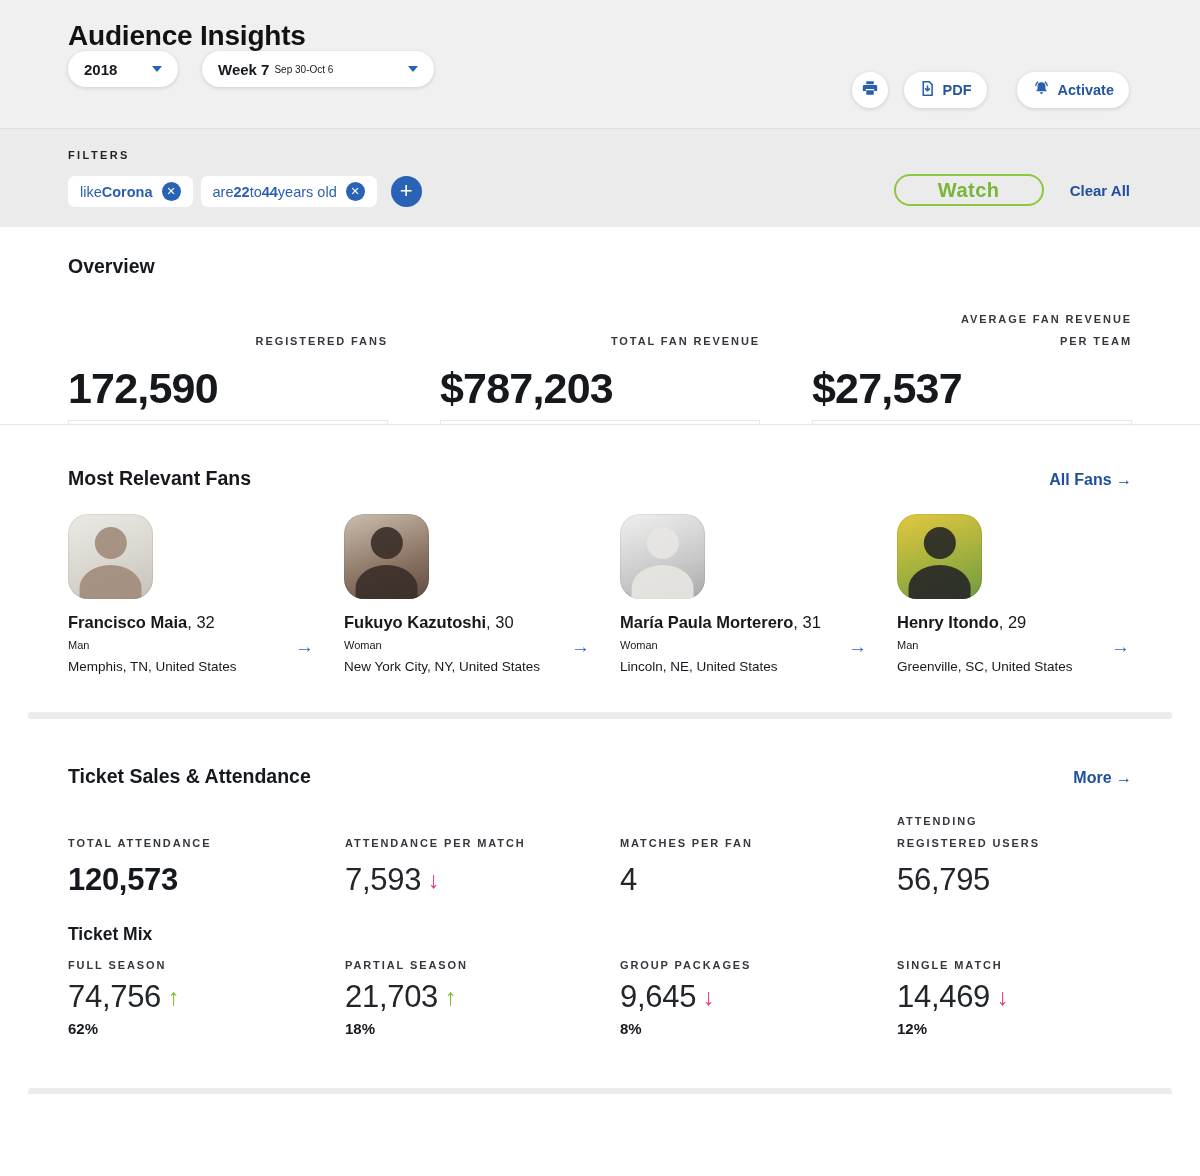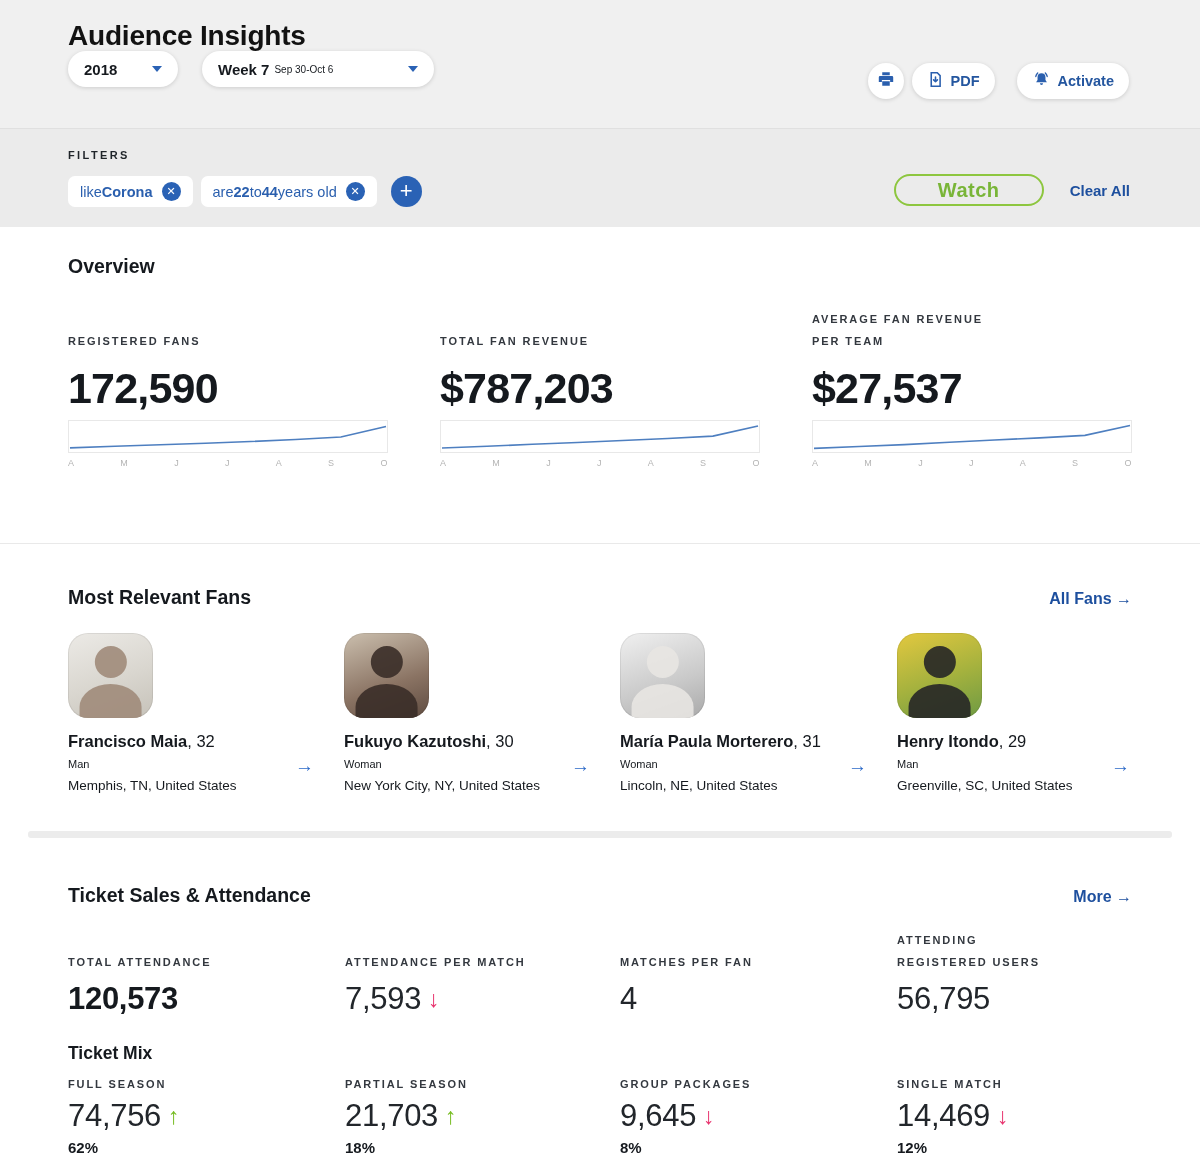--- a/index.html
+++ b/index.html
@@ -9,45 +9,45 @@
   
   .header { height:128px; background:#f0f0f0; position:relative; }
   .page-title { position:absolute; left:68px; top:20px; font-size:28px; font-weight:700; color:#121212; letter-spacing:-.2px; }
   .controls-row { position:absolute; left:68px; top:51px; display:flex; }
   .pill { background:#fff; height:36px; border-radius:18px; display:flex; align-items:center; padding:0 16px; box-shadow:0 1px 4px rgba(0,0,0,.15); cursor:pointer; }
   .pill-year { width:110px; }
   .pill-week { width:232px; margin-left:24px; }
   .pill-text-bold { font-size:15px; font-weight:700; color:#15191e; white-space:nowrap; }
   .pill-text-reg { font-size:10px; font-weight:400; color:#15191e; margin-left:5px; white-space:nowrap; }
   .caret { width:0; height:0; border-left:5.5px solid transparent; border-right:5.5px solid transparent; border-top:6.5px solid #2a62b5; margin-left:auto; }
-  .header-actions { position:absolute; right:71px; top:63px; display:flex; align-items:flex-start; }
+  .header-actions { position:absolute; right:71px; top:72px; display:flex; align-items:flex-start;gap:8px; }
   .icon-btn { width:36px; height:36px; border-radius:50%; background:#fff; box-shadow:0 1px 4px rgba(0,0,0,.15); display:flex; align-items:center; justify-content:center; cursor:pointer; }
   .hbtn { height:36px; border-radius:18px; background:#fff; box-shadow:0 1px 4px rgba(0,0,0,.15); display:flex; align-items:center; padding:0 15px; margin-left:8px; cursor:pointer; }
   .hbtn-label { font-size:14.5px; font-weight:700; color:#24569f; margin-left:7px; }
   .hbtn-activate { margin-left:22px; }
 
   
   .filters-bar { height:99px; background:#ebebeb; border-top:1px solid #e0e0e0; position:relative; }
   .filters-label { position:absolute; left:68px; top:20px; font-size:11px; font-weight:700; letter-spacing:2.4px; color:#1f2429; }
   .chips-row { position:absolute; left:68px; top:47px; display:flex; align-items:center; }
   .chip { background:#fff; height:31px; border-radius:7px; display:flex; align-items:center; padding:0 12px; margin-right:8px; font-size:14.5px; color:#2a5fae; cursor:pointer; }
   .chip .b { font-weight:700; }
   .chip-x { width:19px; height:19px; border-radius:50%; background:#2a62b5; color:#fff; font-size:11px; font-weight:700; display:flex; align-items:center; justify-content:center; margin-left:9px; cursor:pointer; }
   .plus-btn { width:31px; height:31px; border-radius:50%; background:#2a62b5; color:#fff; font-size:22px; font-weight:400; display:flex; align-items:center; justify-content:center; margin-left:6px; cursor:pointer; line-height:1; padding-bottom:2px; }
   .filters-right { position:absolute; right:70px; top:45px; display:flex; align-items:center; }
   .watch-btn { width:150px; height:32px; border:2px solid #8dc63f; border-radius:16px; display:flex; align-items:center; justify-content:center; font-size:20px; font-weight:700; letter-spacing:.5px; color:#79b538; cursor:pointer; background:transparent; }
   .clear-all { margin-left:26px; font-size:15px; font-weight:700; color:#1d4f9e; cursor:pointer; }
 
   
-  .overview { height:317px; border-bottom:1px solid #e9e9e9; padding:28px 68px 8px; background:#fff; }
+  .overview { height:198px; border-bottom:1px solid #e9e9e9; padding:28px 68px 8px; background:#fff; }
   .h2 { font-size:19.5px; font-weight:700; color:#15191e; }
   .stats-row { display:flex; margin-top:30px; }
   .stat { width:320px; margin-right:52px; }
   .stat:last-child { margin-right:0; }
-  .stat-label { height:44px; display:flex; flex-direction:column; justify-content:flex-end; font-size:11px; font-weight:700; letter-spacing:1.9px; color:#33383f; line-height:1.95; }
+  .stat-label { height:44px; display:flex; flex-direction:column; justify-content:flex-end; font-size:11px; font-weight:700; letter-spacing:1.9px; color:#33383f; line-height:1.95;align-items:flex-end; }
   .stat-value { font-size:43px; font-weight:700; color:#15191e; letter-spacing:-.8px; margin-top:12px; line-height:1.15; }
   .sparkline { height:33px; border:1px solid #e8e8e8; margin-top:7px; }
   .sparkline svg { width:100%; height:100%; display:block; }
   .months { display:flex; justify-content:space-between; font-size:9px; color:#b4b4b4; margin-top:5px; letter-spacing:.5px; }
 
   
   .fans { height:294px; padding:42px 68px 0; background:#fff; position:relative; }
   .section-head { display:flex; justify-content:space-between; align-items:baseline; }
   .sec-link { font-size:16px; font-weight:700; color:#1d4f9e; cursor:pointer; white-space:nowrap; }
   .fans-row { display:grid; grid-template-columns:276px 276px 277px auto; margin-top:24px; }

